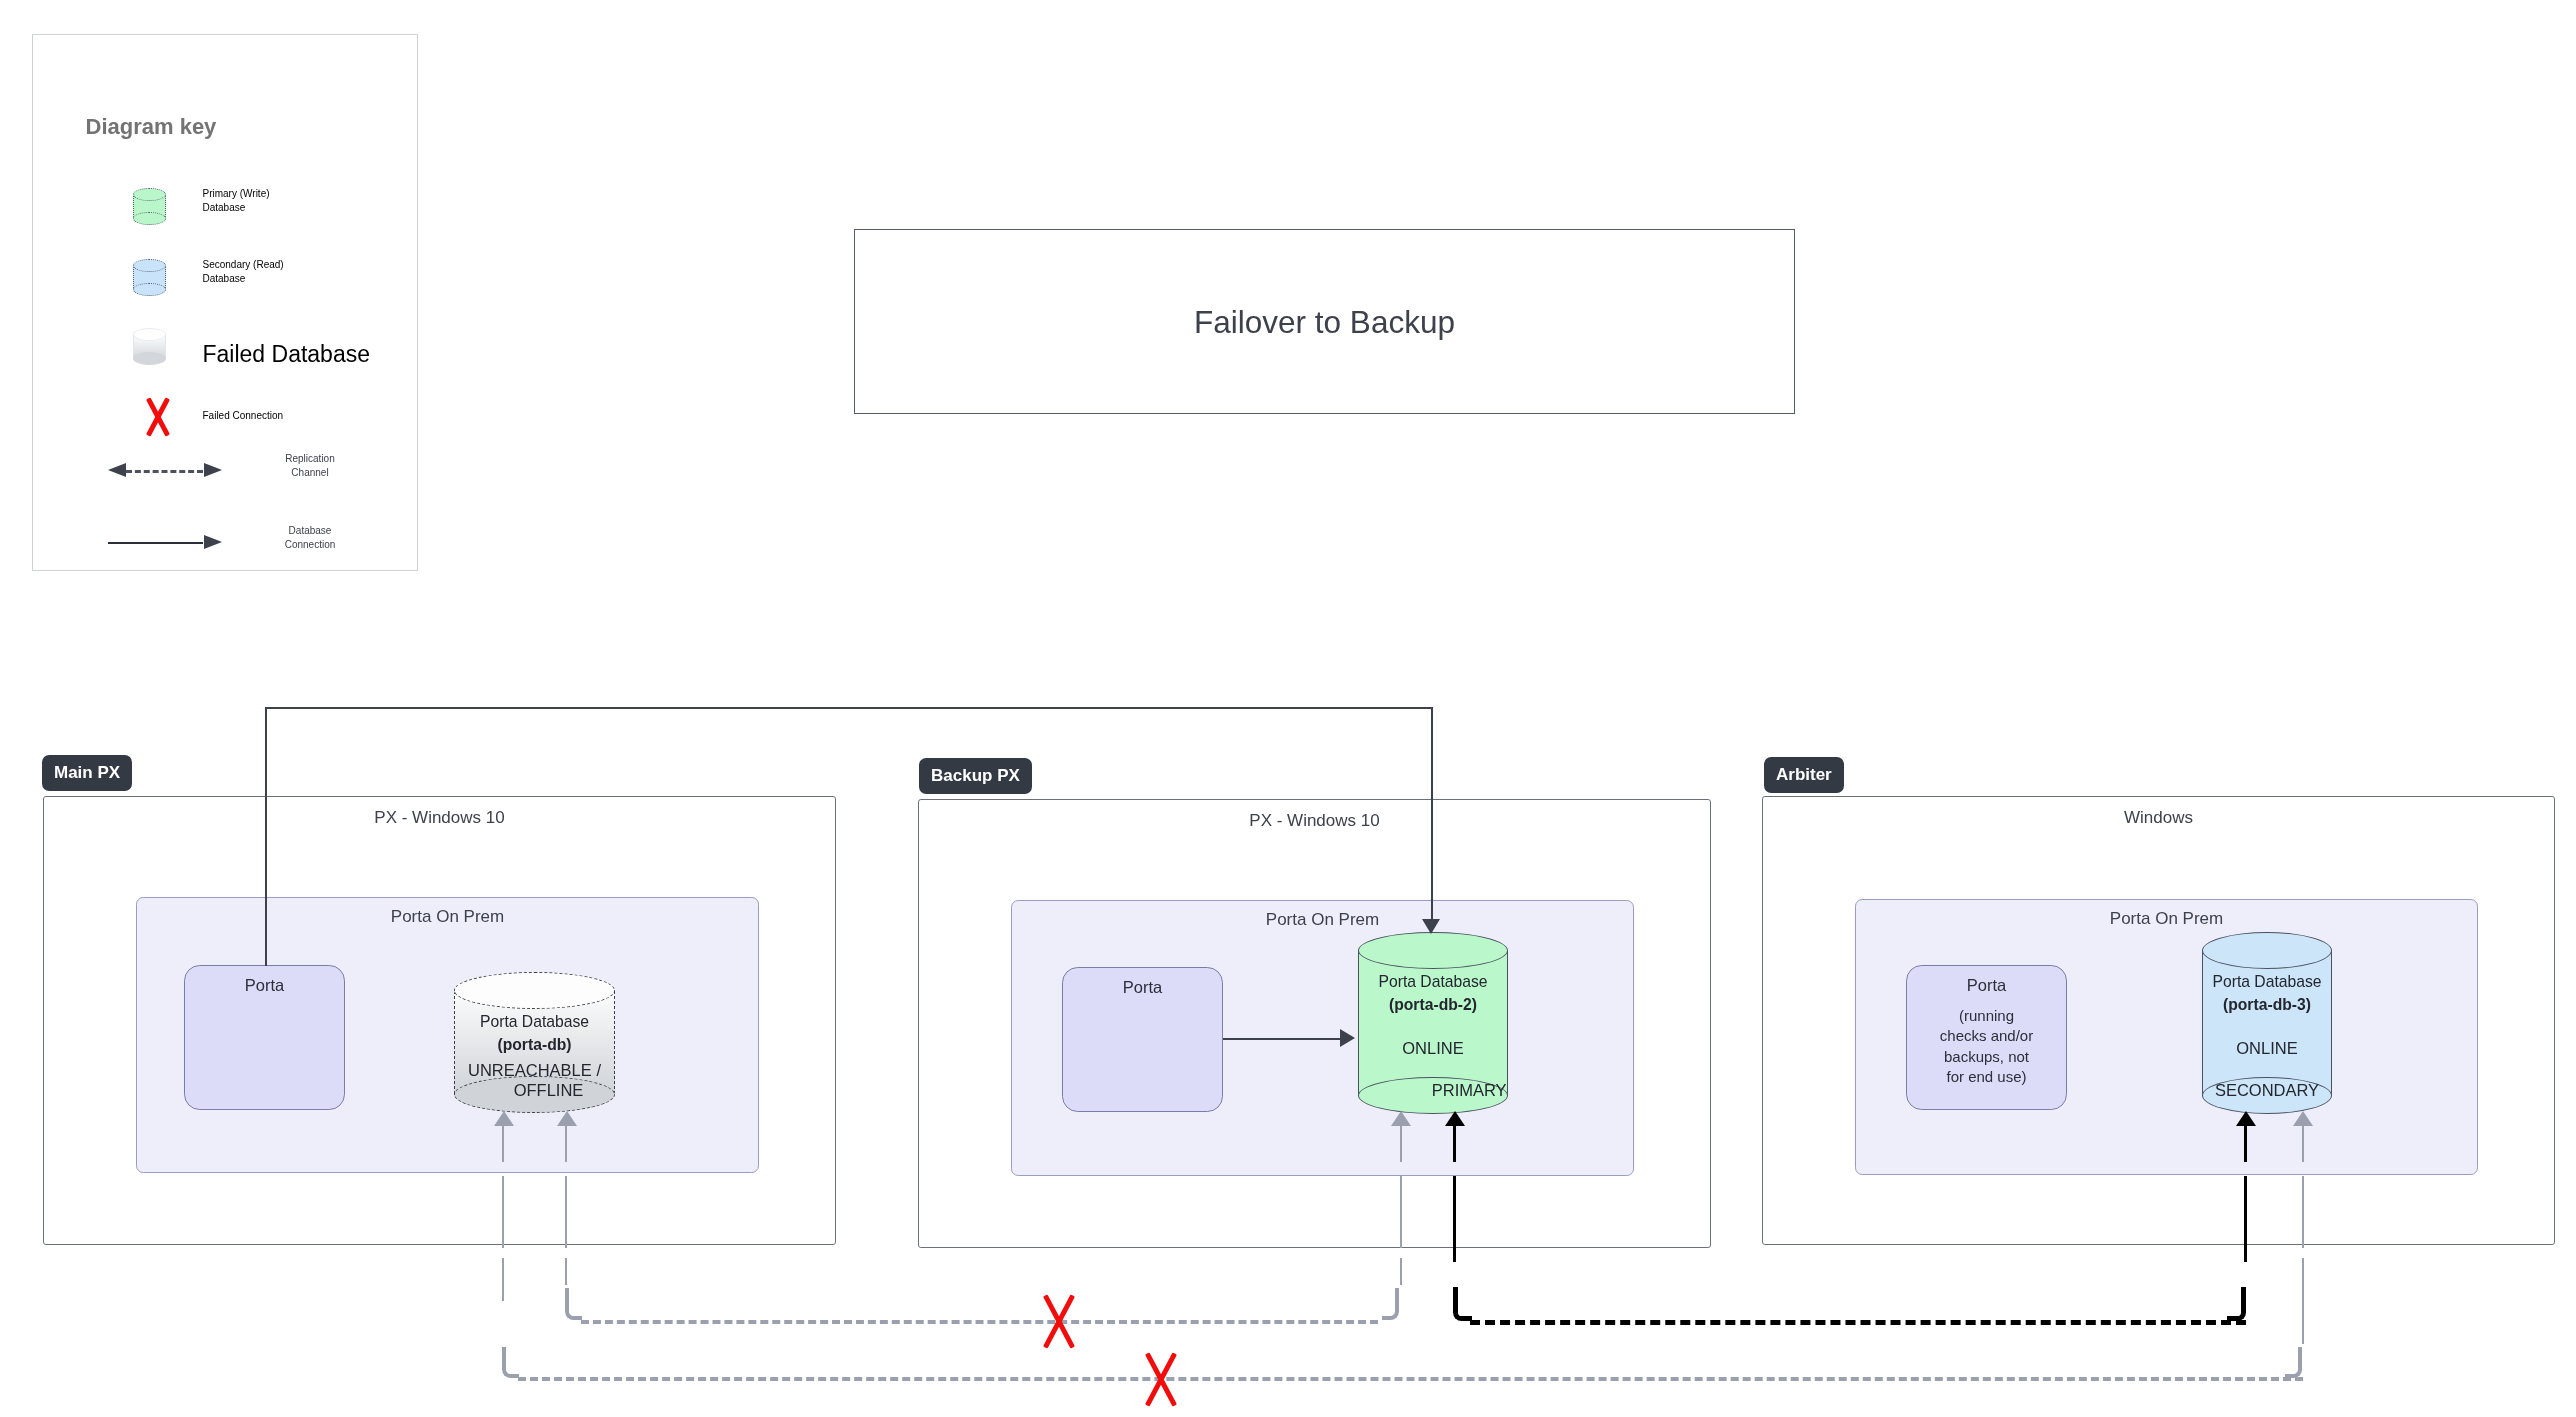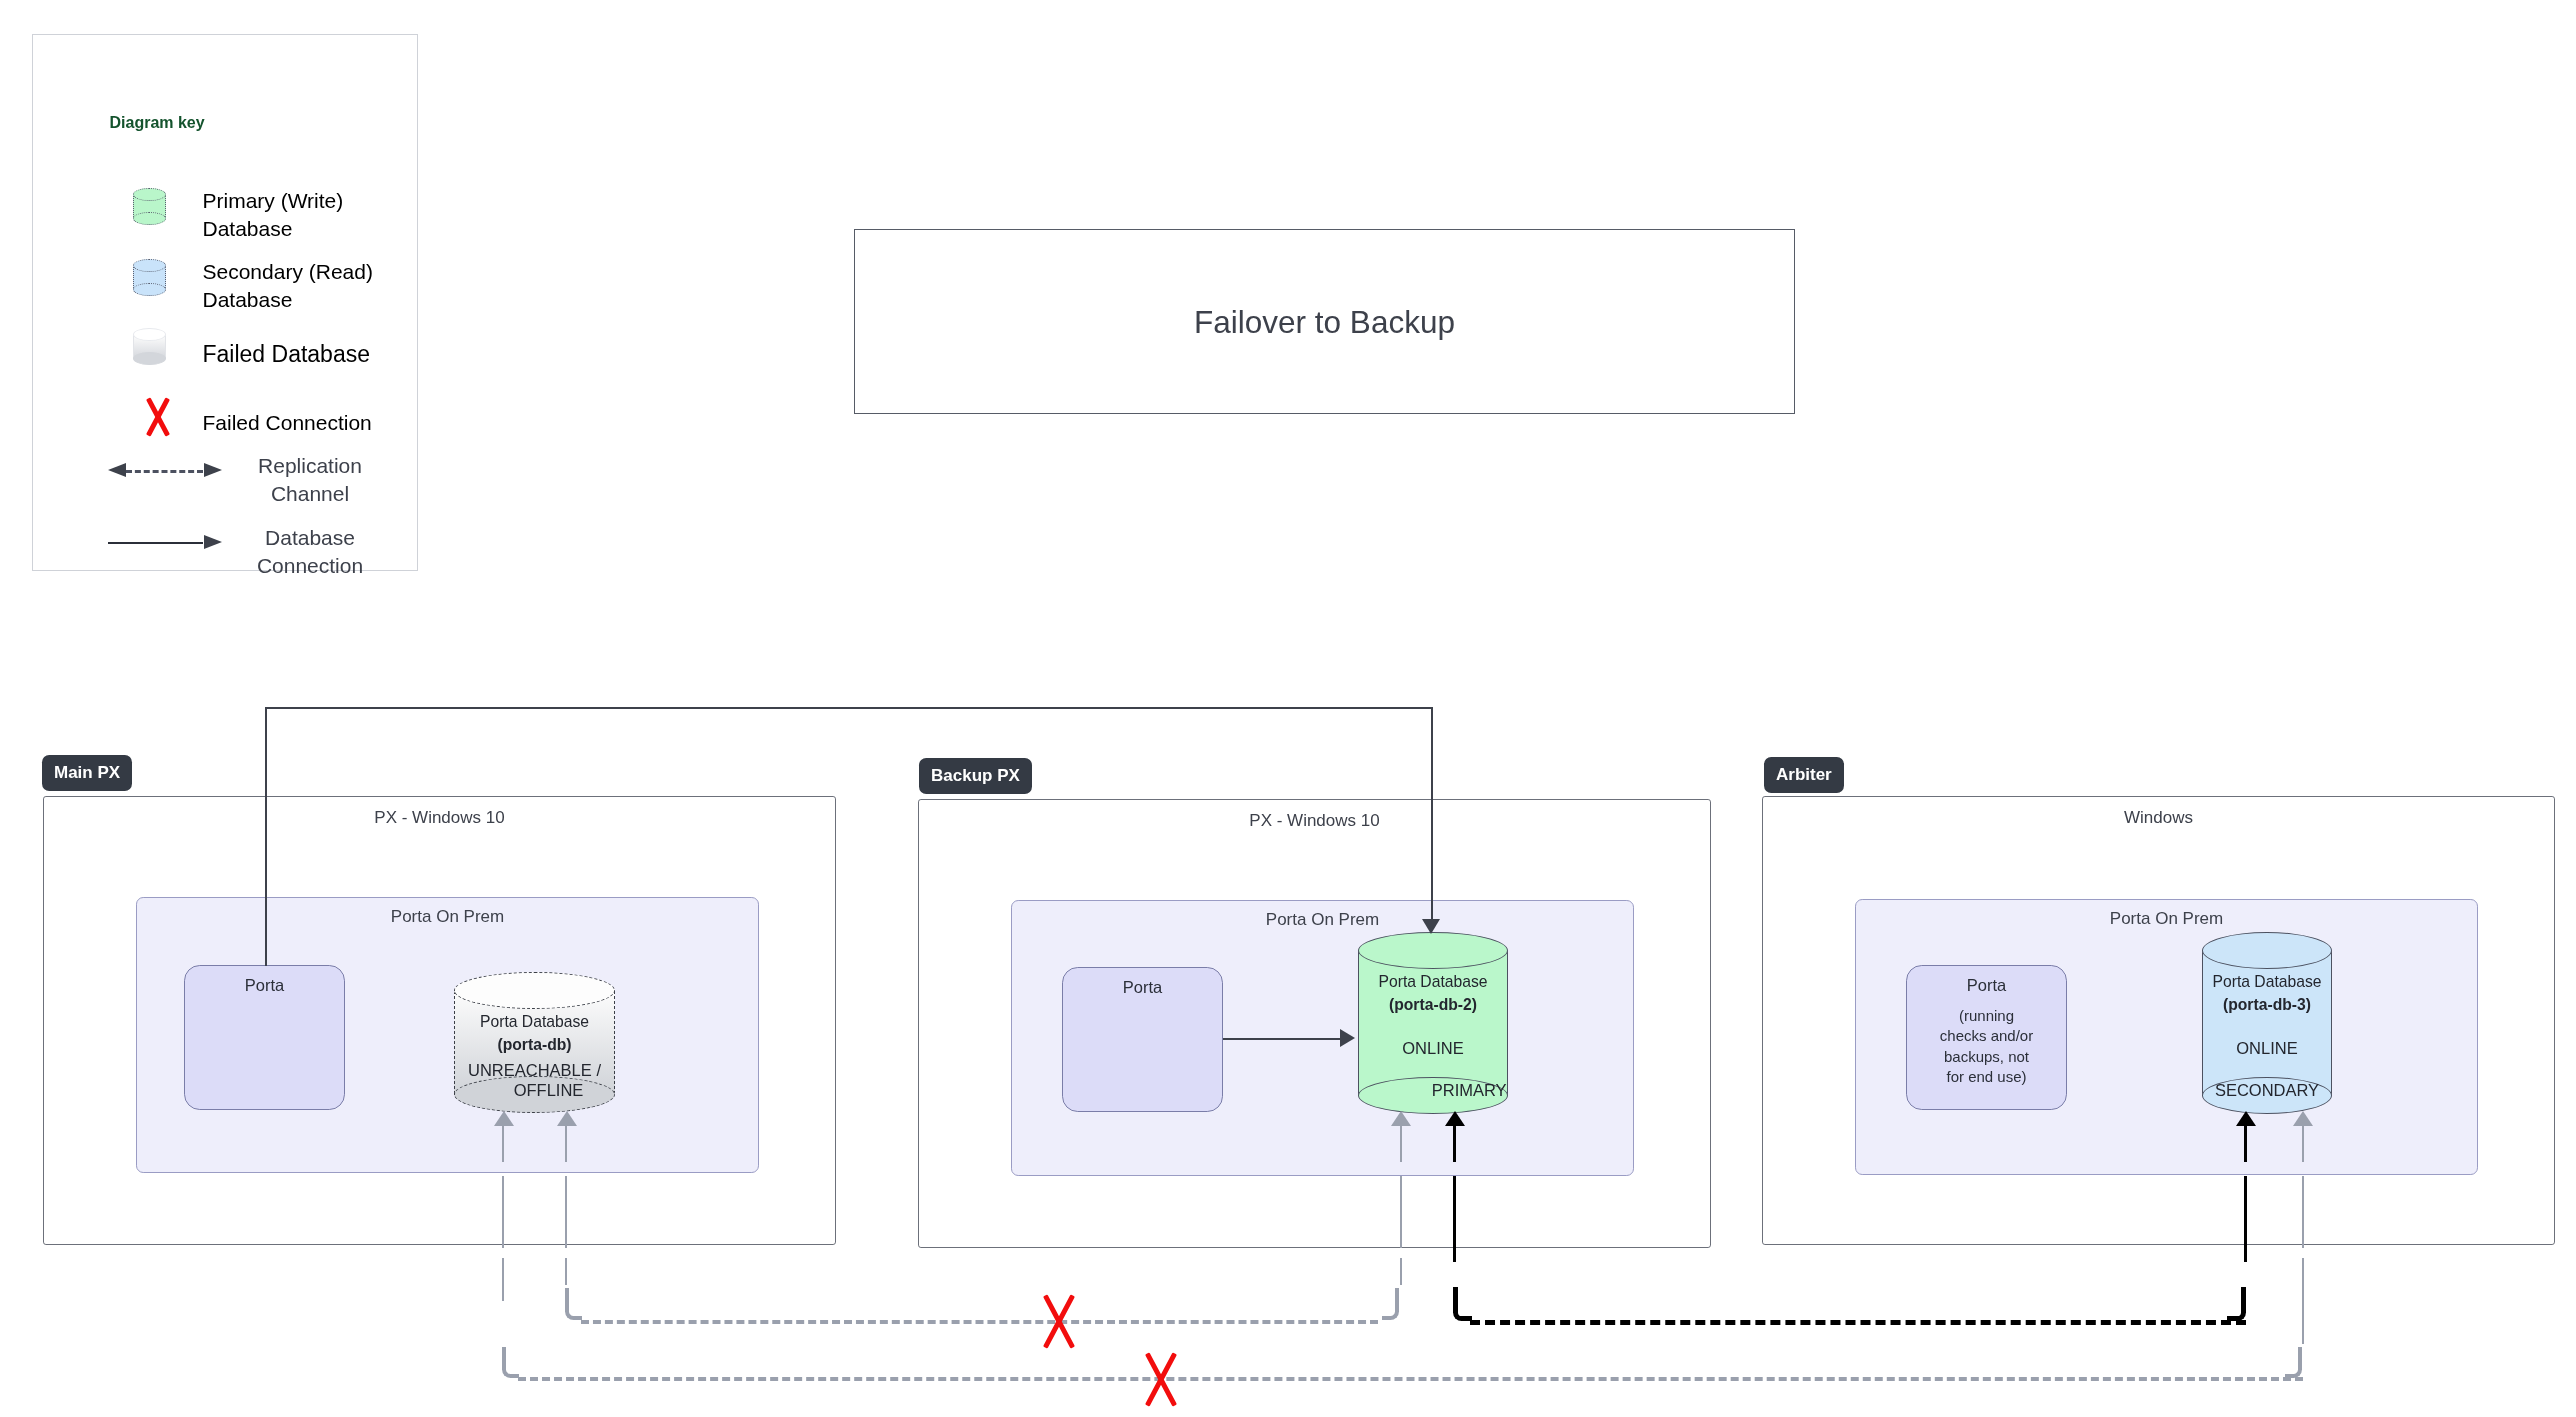--- a/index.html
+++ b/index.html
@@ -2,23 +2,23 @@
 <html style="font-size:11.4px"><head>
 <meta charset="utf-8">
 <style>
   html,body{margin:0;padding:0;background:#ffffff;}
   body{width:2576px;height:1418px;position:relative;overflow:hidden;
        font-family:"Liberation Sans","DejaVu Sans",sans-serif;color:#23262e;}
   .abs{position:absolute;}
 
   
   #legend{left:31.5px;top:34px;width:386px;height:537px;border:0.7px solid #cfd2d8;background:#fff;box-sizing:border-box;}
-  #legend-title{position:absolute;left:77px;top:79px;font-size:16px;font-weight:bold;color:#14532d;}
+  #legend-title{position:absolute;left:53px;top:79px;font-size:22px;font-weight:bold;color:#737373;}
   .lg-swatch{position:absolute;width:33px;height:37px;}
-  .lg-label{position:absolute;font-size:21px;line-height:1.35;color:#000;}
+  .lg-label{position:absolute;font-size:10px;line-height:1.35;color:#000;}
   .cyl{position:relative;width:100%;height:100%;}
   .cyl .body{position:absolute;left:0;right:0;top:5.7px;bottom:5.7px;}
   .cyl .top,.cyl .bot{position:absolute;left:0;right:0;height:11.4px;border-radius:50%;}
   .cyl .top{top:0;}
   .cyl .bot{bottom:0;}
 
   .sw-green .body{background:#b9f6ca;border-left:0.7px dotted #5b6070;border-right:0.7px dotted #5b6070;}
   .sw-green .top{background:#b9f6ca;border:0.7px dotted #5b6070;}
   .sw-green .bot{background:#b9f6ca;border:0.7px dotted #5b6070;}
   .sw-blue .body{background:#c9e3fa;border-left:0.7px dotted #5b6070;border-right:0.7px dotted #5b6070;}

